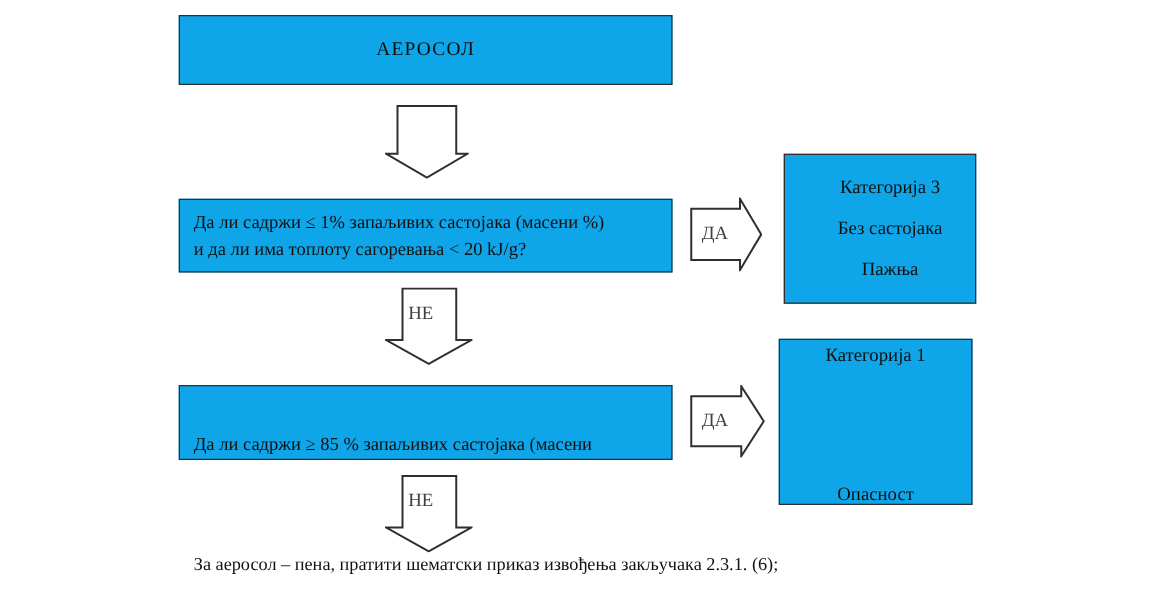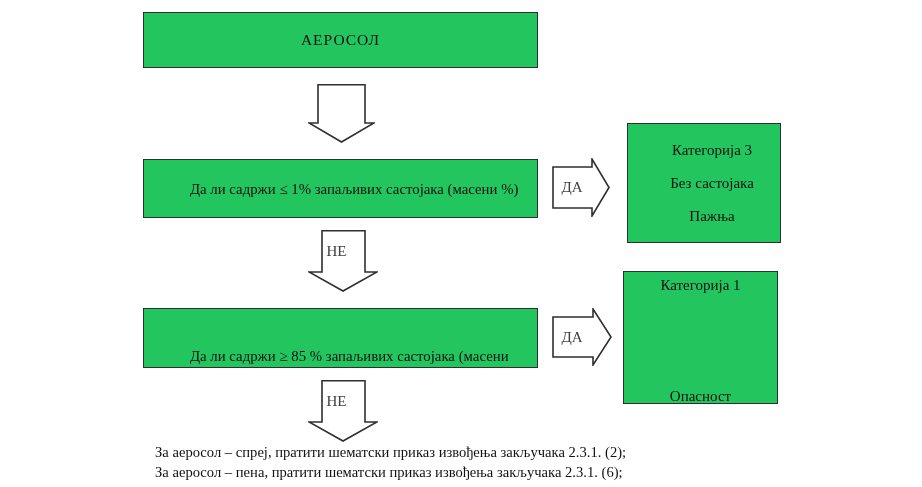--- a/index.html
+++ b/index.html
@@ -12,37 +12,37 @@
     width: 922px;
     height: 487px;
     background: #ffffff;
     font-family: "Liberation Serif", "DejaVu Serif", serif;
     color: #111111;
     overflow: hidden;
   }
   .node {
     position: absolute;
     border: 1.5px solid #2f2f2f;
-    background: #22c55e;
+    background: #0ea5e9;
     box-sizing: border-box;
   }
   .start-node {
     left: 143px; top: 12px; width: 395px; height: 56px;
     display: flex; align-items: center; justify-content: center;
     font-size: 15.5px; letter-spacing: 1px;
   }
   .question-node {
     left: 143px; width: 395px;
     display: flex; flex-direction: column; justify-content: center;
     padding-left: 11px; padding-right: 4px;
     font-size: 14.8px; line-height: 22px;
   }
   .q1 { top: 159px; height: 59px; }
   .q2 { top: 308px; height: 60px; justify-content: flex-end; }
-  .question-line { white-space: nowrap; margin-left: 35px; }
+  .question-line { white-space: nowrap; }
   .cat3-node {
     left: 627px; top: 123px; width: 154px; height: 120px;
     display: flex; flex-direction: column; justify-content: center;
     align-items: center; gap: 16px;
     font-size: 15px; text-align: center; padding-left: 16px;
   }
   .cat1-node {
     left: 623px; top: 271px; width: 155px; height: 133px;
     display: flex; flex-direction: column; justify-content: space-between;
     align-items: center; padding: 5px 0 9px 0;
@@ -81,20 +81,21 @@
   </div>
 
   <div class="arrow down1">
     <svg width="67" height="59" viewBox="0 0 67 59">
       <polygon points="10,0.8 57,0.8 57,39 66,39 33.5,58 1,39 10,39" fill="#ffffff" stroke="#2f2f2f" stroke-width="1.6"></polygon>
     </svg>
   </div>
 
   <div class="node question-node q1">
     <div class="question-line">Да ли садржи ≤ 1% запаљивих састојака (масени %)</div>
+    <div class="question-line">и да ли има топлоту сагоревања &lt; 20 kJ/g?</div>
   </div>
 
   <div class="arrow yes1">
     <svg width="58" height="59" viewBox="0 0 58 59">
       <polygon points="1,9 40,9 40,1 57,29.5 40,58 40,50 1,50" fill="#ffffff" stroke="#2f2f2f" stroke-width="1.6"></polygon>
     </svg>
     <div class="arrow-label yes-label">ДА</div>
   </div>
 
   <div class="node cat3-node">
@@ -137,17 +138,16 @@
   </div>
 
   <div class="arrow no2">
     <svg width="70" height="62" viewBox="0 0 70 62">
       <polygon points="14,0.8 57,0.8 57,42 69,42 35,61 1,42 14,42" fill="#ffffff" stroke="#2f2f2f" stroke-width="1.6"></polygon>
     </svg>
     <div class="arrow-label no-label">НЕ</div>
   </div>
 
   <div class="footer">
-    <div>За аеросол – спреј, пратити шематски приказ извођења закључака 2.3.1. (2);</div>
     <div>За аеросол – пена, пратити шематски приказ извођења закључака 2.3.1. (6);</div>
   </div>
 
 </div>
 
 </body></html>

